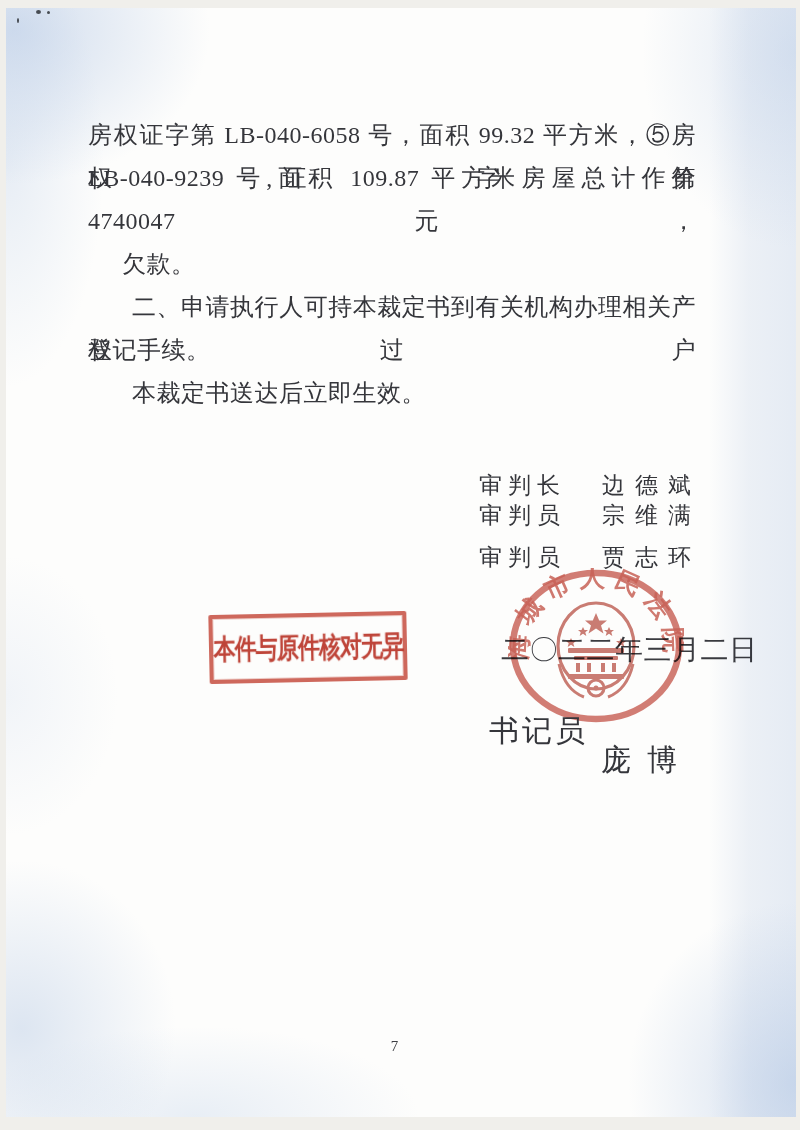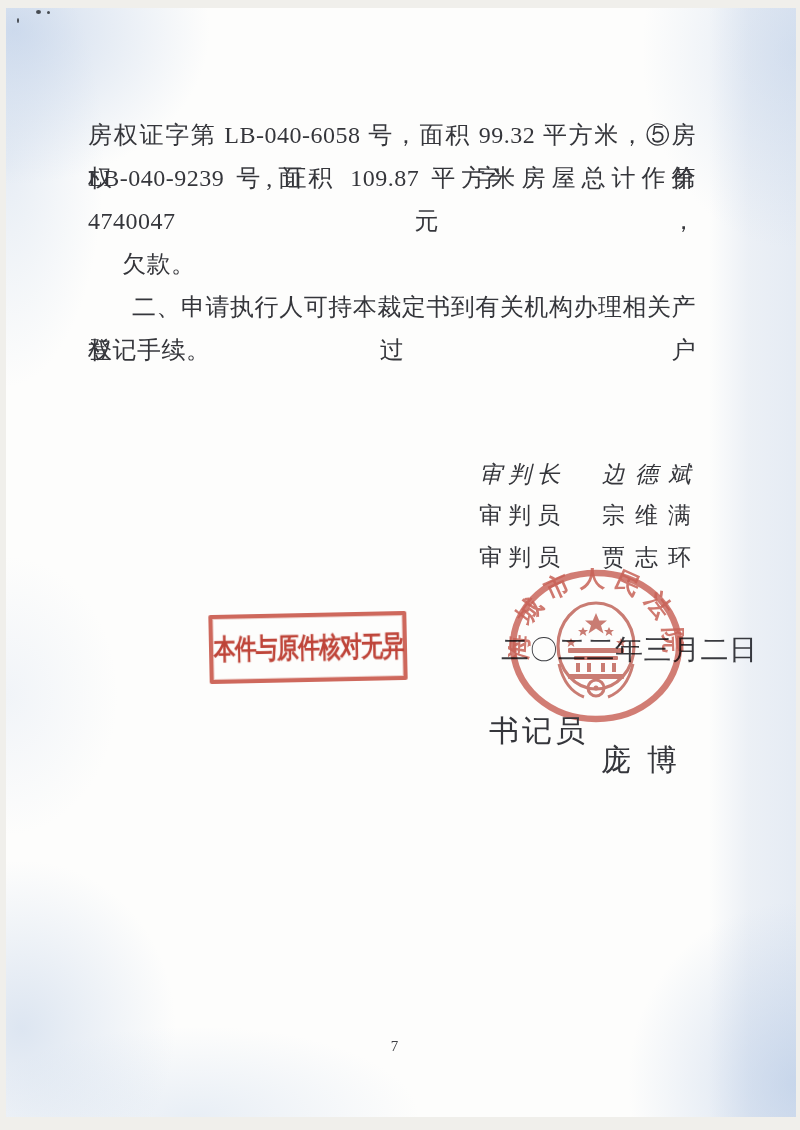--- a/index.html
+++ b/index.html
@@ -71,22 +71,23 @@
 
   <div class="speck" style="left:36px;top:10px;width:5px;height:4px;"></div>
   <div class="speck" style="left:47px;top:11px;width:3px;height:3px;"></div>
   <div class="speck" style="left:17px;top:18px;width:2px;height:5px;"></div>
 
   <div class="tline just" style="top:114px;">房权证字第 LB-040-6058 号，面积 99.32 平方米，⑤房权证字第</div>
   <div class="tline just" style="top:157px;">LB-040-9239 号,面积 109.87 平方米房屋总计作价 4740047 元，</div>
   <div class="tline" style="top:243px;margin-left:34px;">欠款。</div>
   <div class="tline just indent" style="top:286px;">二、申请执行人可持本裁定书到有关机构办理相关产权过户</div>
   <div class="tline" style="top:329px;">登记手续。</div>
+  <div class="tline indent" style="top:372px;">本裁定书送达后立即生效。</div>
 
-  <div class="sigrow" style="top:459px;font-style:italic;">
+  <div class="sigrow" style="top:470px;">
     <span class="role">审判长</span>
     <span class="name">边德斌</span>
   </div>
   <div class="sigrow" style="top:500px;">
     <span class="role">审判员</span>
     <span class="name">宗维满</span>
   </div>
   <div class="sigrow" style="top:542px;">
     <span class="role">审判员</span>
     <span class="name">贾志环</span>

